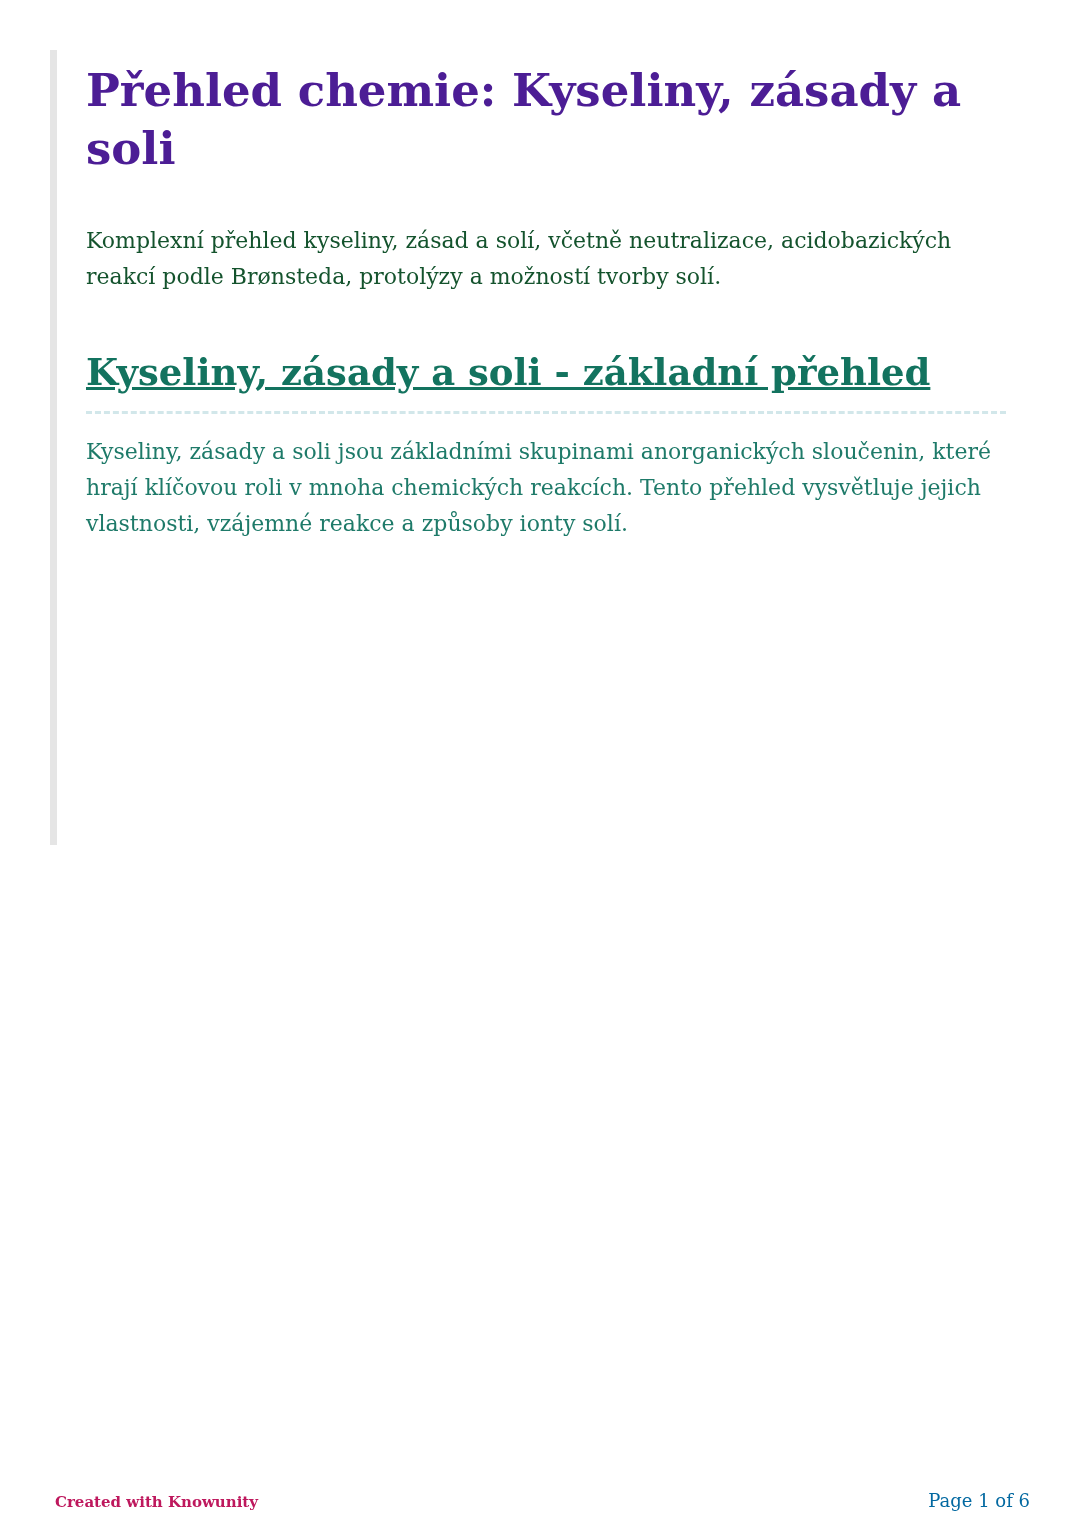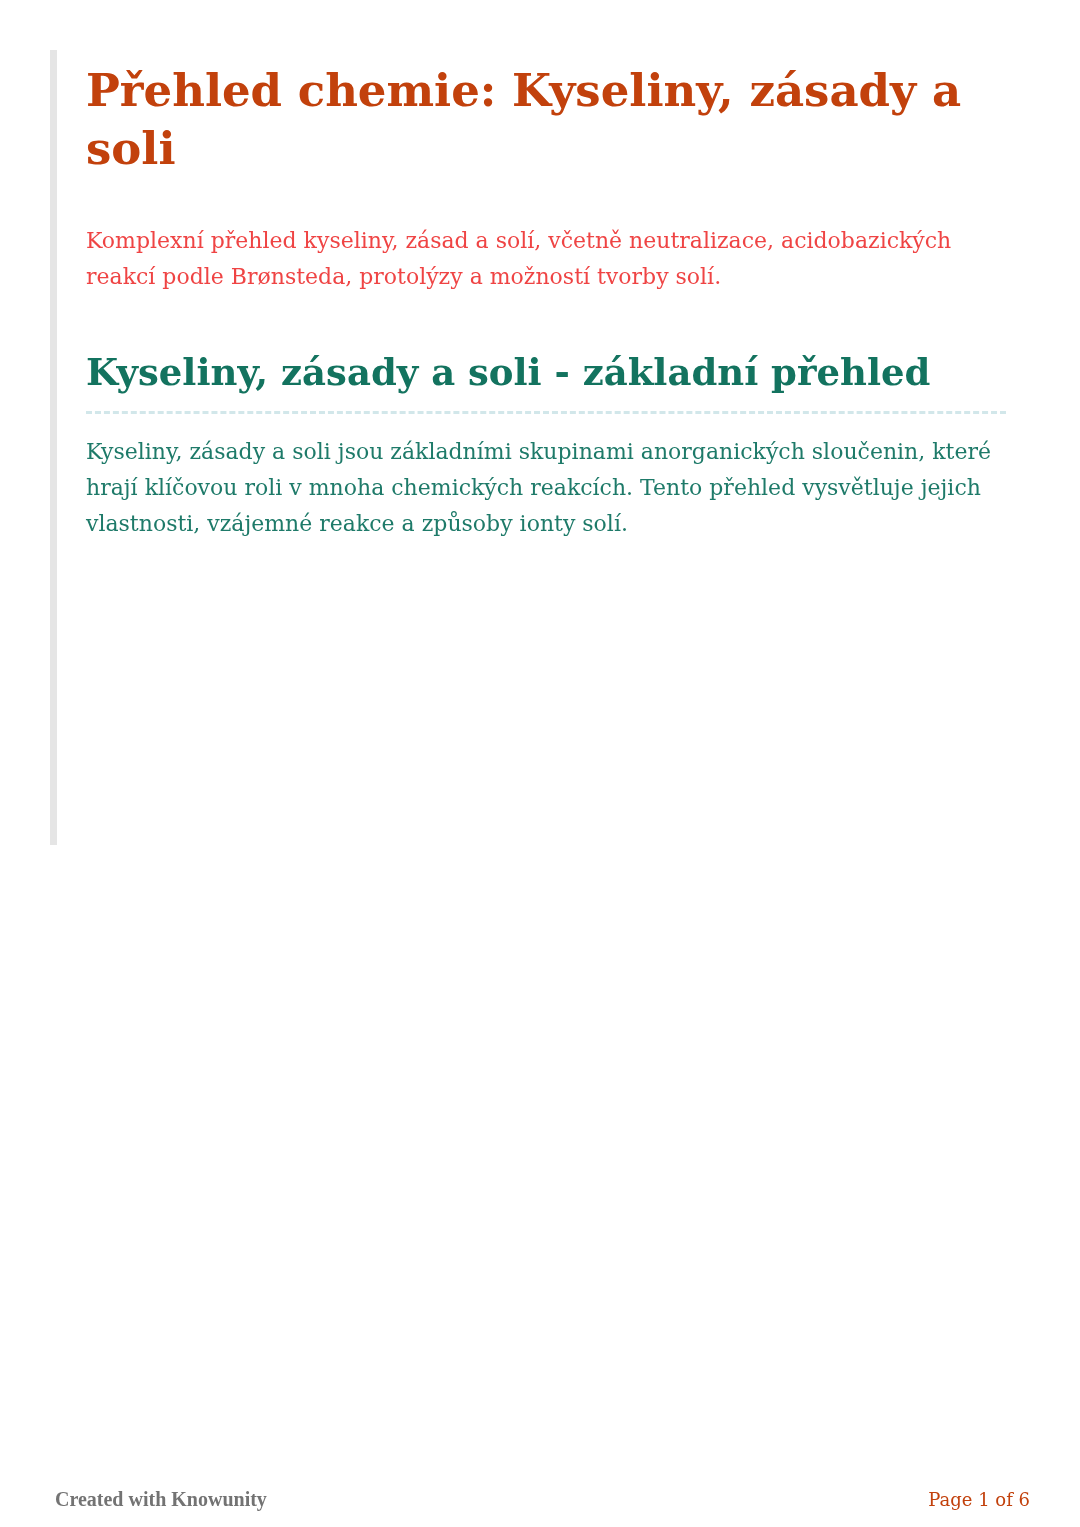--- a/index.html
+++ b/index.html
@@ -25,63 +25,63 @@
   .content {
     position: absolute;
     left: 86px;
     top: 62px;
     width: 920px;
   }
   h1.doc-title {
     font-size: 45px;
     line-height: 1.28;
     font-weight: 700;
-    color: #c2410c;
+    color: #4c1d95;
     margin: 0 0 46px 0;
     letter-spacing: 0px;
   }
   p.intro {
     font-size: 22px;
     line-height: 1.62;
-    color: #ef4444;
+    color: #14532d;
     margin: 0 0 56px 0;
   }
   h2.section-heading {
     font-size: 37px;
     line-height: 1.2;
     font-weight: 700;
     color: #13735f;
     margin: 0;
     padding-bottom: 16px;
     border-bottom: 3px dashed #d2e7ea;
+    text-decoration: underline;
   }
   p.section-body {
     font-size: 22px;
     line-height: 1.65;
     color: #1e7a69;
     margin: 20px 0 52px 0;
   }
   footer.page-footer {
     position: absolute;
     left: 55px;
     right: 50px;
     bottom: 16px;
     display: flex;
     justify-content: space-between;
     align-items: baseline;
   }
   .footer-created {
     font-weight: 700;
-    font-size: 20px;
-    color: #737373;
-    font-family: Liberation Serif, serif;
+    font-size: 15px;
+    color: #be185d;
   }
   .footer-page {
     font-size: 18px;
-    color: #c2410c;
+    color: #0369a1;
   }
 </style>
 </head>
 <body>
 
 <div class="left-accent"></div>
 
 <div class="content">
 
   <h1 class="doc-title">Přehled chemie: Kyseliny, zásady a soli</h1>

